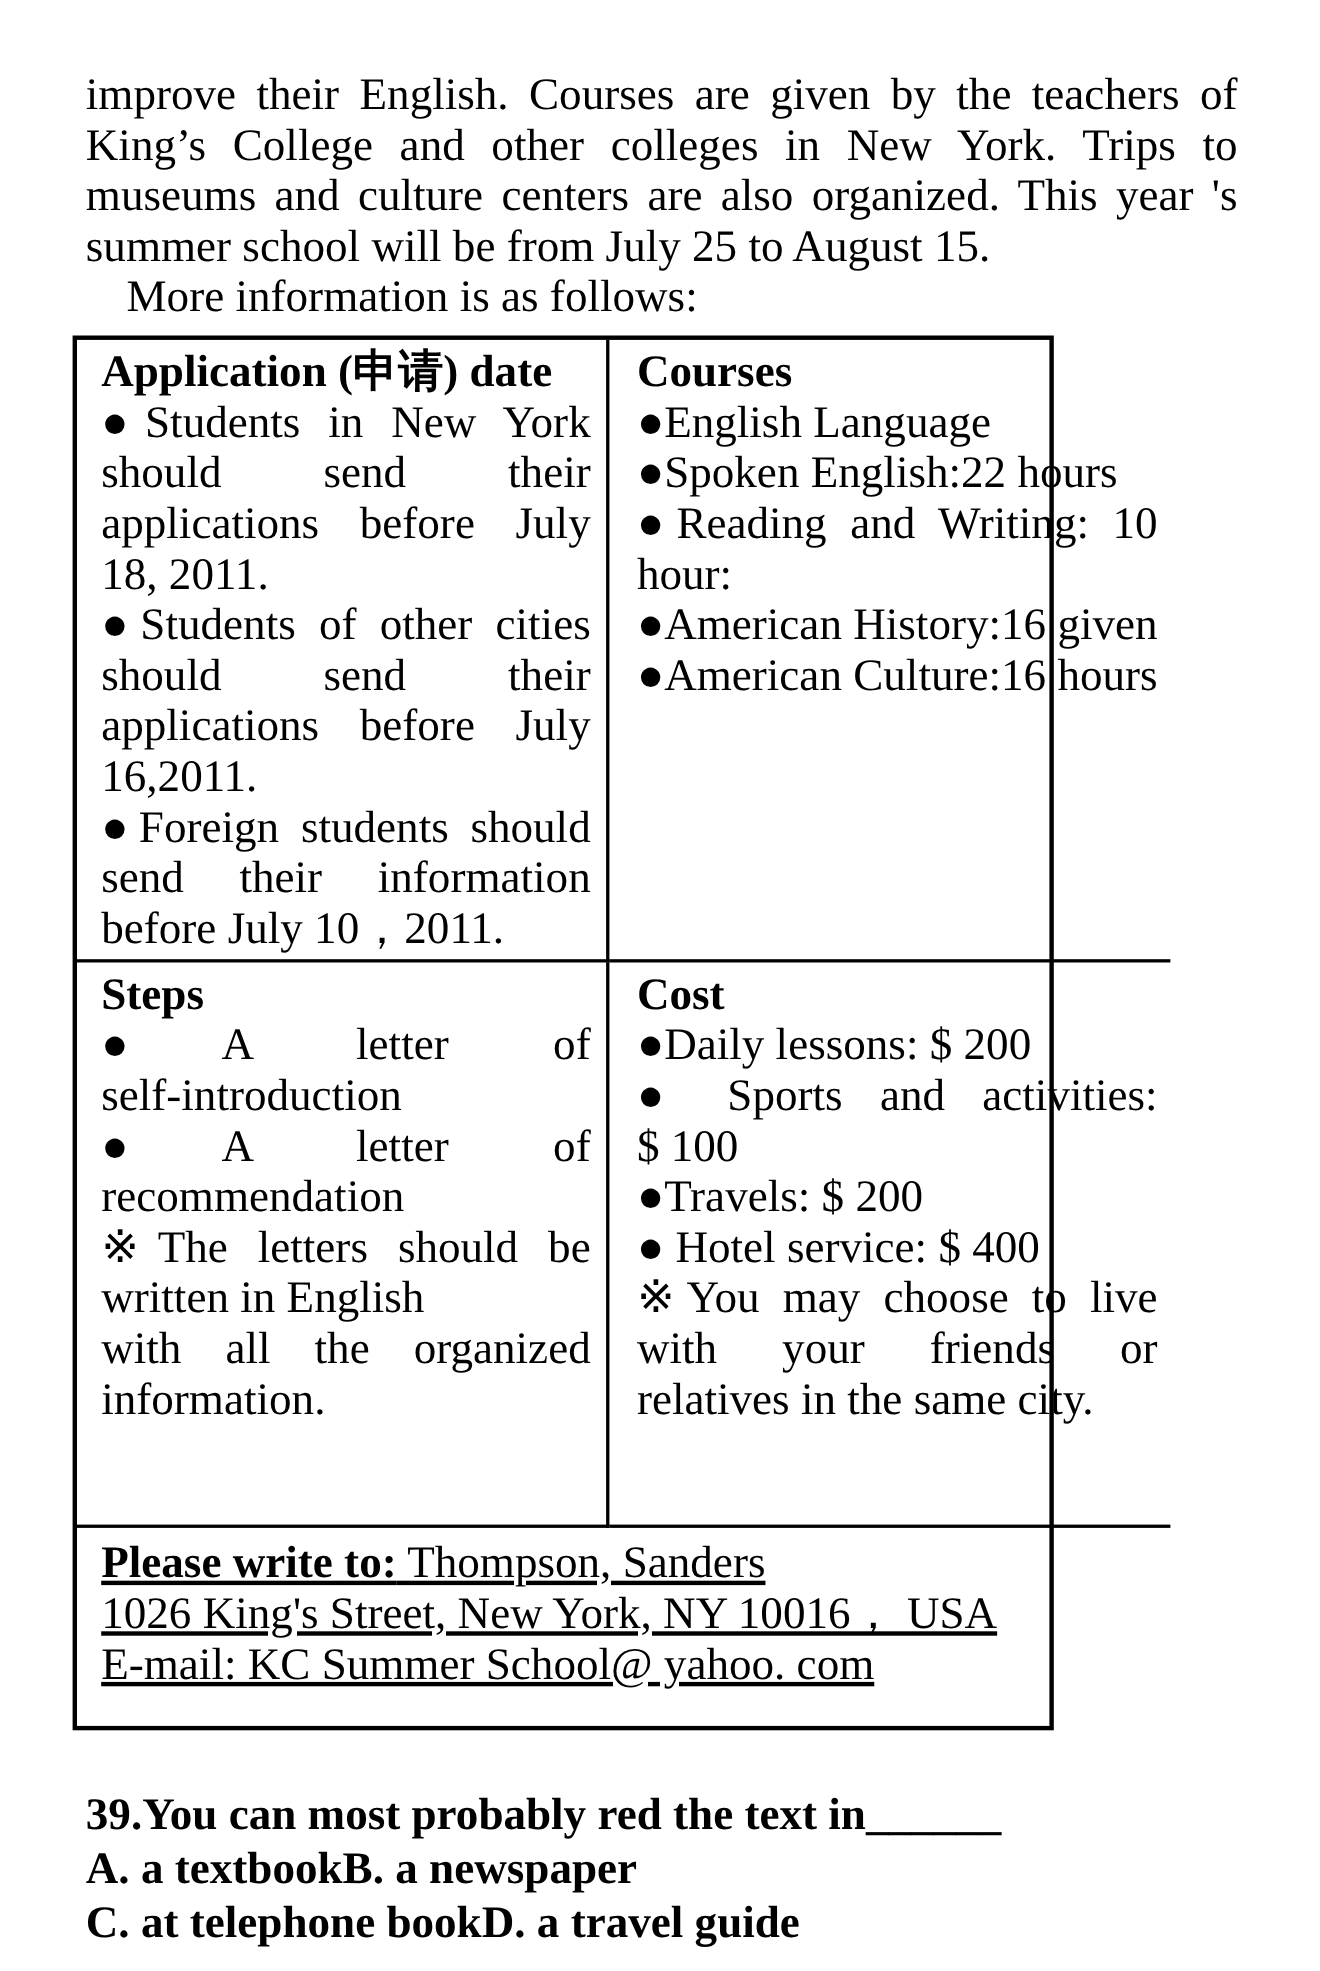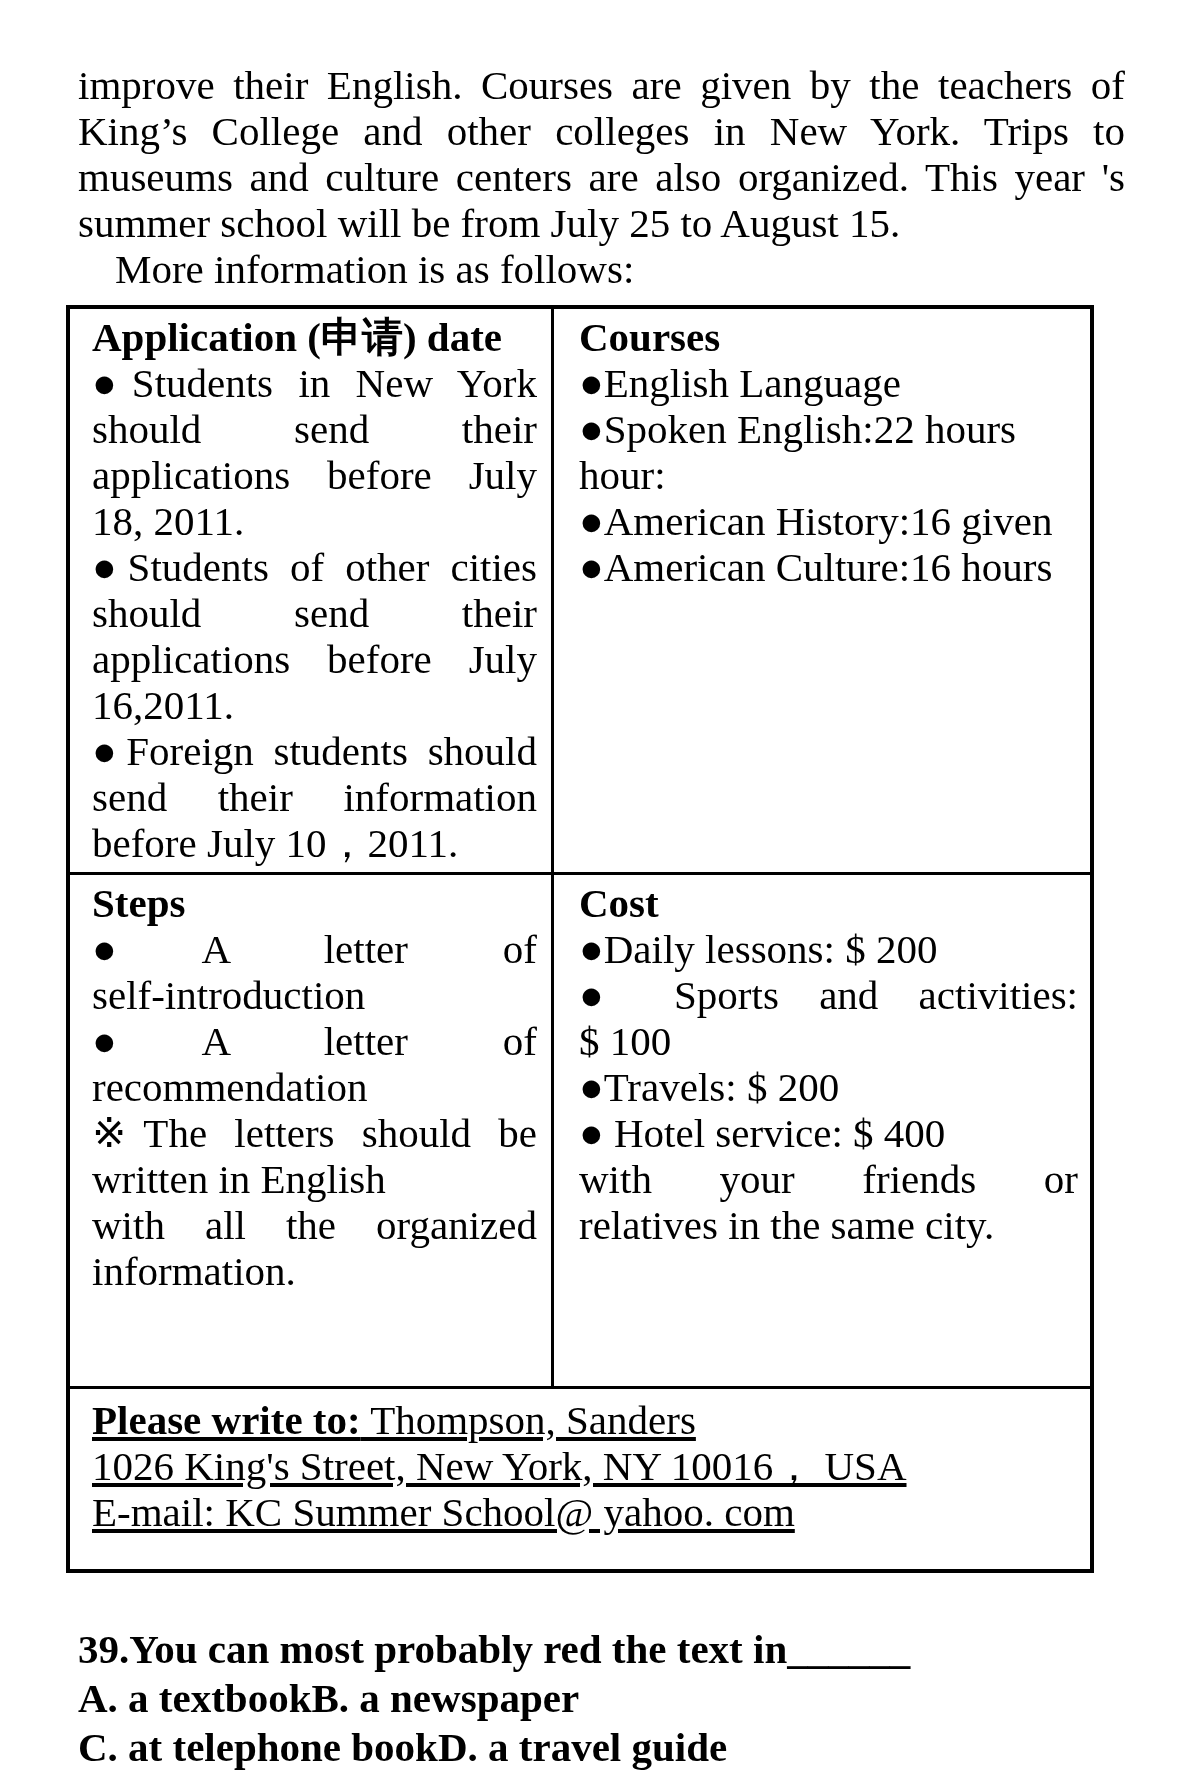--- a/index.html
+++ b/index.html
@@ -15,21 +15,21 @@
   }
   .ln { line-height: 46px; white-space: nowrap; }
   .j  { white-space: normal; text-align: justify; text-align-last: justify; }
   .hd { font-weight: bold; }
   .intro { margin: 62px 75px 0 78px; }
   .indent { padding-left: 37px; }
 
   .tbl {
     display: grid;
     grid-template-columns: 484px 1fr;
-    width: 1028px;
+    width: 892px;
     margin: 13px 4px 0 66px;
     border: 4px solid #000;
   }
   .cell { padding: 5px 14px 6px 22px; }
   .c-courses, .c-cost { padding-left: 25px; padding-right: 12px; }
   .c-app, .c-steps { border-right: 3px solid #000; }
   .c-app, .c-courses { border-bottom: 3px solid #000; }
   .c-steps, .c-cost { border-bottom: 3px solid #000; min-height: 514px; }
   .c-contact { grid-column: 1 / 3; padding: 8px 20px 34px 22px; text-decoration: underline; }
 
@@ -62,20 +62,21 @@
     <div class="ln">16,2011.</div>
     <div class="ln j">●Foreign students should</div>
     <div class="ln j">send their information</div>
     <div class="ln">before July 10，2011.</div>
   </div>
 
   <div class="cell c-courses">
     <div class="ln hd">Courses</div>
     <div class="ln">●English Language</div>
     <div class="ln">●Spoken English:22 hours</div>
+    <div class="ln j">●Reading and Writing: 10</div>
     <div class="ln">hour:</div>
     <div class="ln">●American History:16 given</div>
     <div class="ln">●American Culture:16 hours</div>
   </div>
 
   <div class="cell c-steps">
     <div class="ln hd">Steps</div>
     <div class="ln j">●A letter of</div>
     <div class="ln">self-introduction</div>
     <div class="ln j">●A letter of</div>
@@ -86,20 +87,21 @@
     <div class="ln">information.</div>
   </div>
 
   <div class="cell c-cost">
     <div class="ln hd">Cost</div>
     <div class="ln">●Daily lessons: $ 200</div>
     <div class="ln j">● Sports and activities:</div>
     <div class="ln">$ 100</div>
     <div class="ln">●Travels: $ 200</div>
     <div class="ln">● Hotel service: $ 400</div>
+    <div class="ln j">※You may choose to live</div>
     <div class="ln j">with your friends or</div>
     <div class="ln">relatives in the same city.</div>
   </div>
 
   <div class="cell c-contact">
     <div class="ln"><span class="hd">Please write to:</span><span> Thompson, Sanders</span></div>
     <div class="ln">1026 King's Street, New York, NY 10016， USA</div>
     <div class="ln">E-mail: KC Summer School@ yahoo. com</div>
   </div>
 

